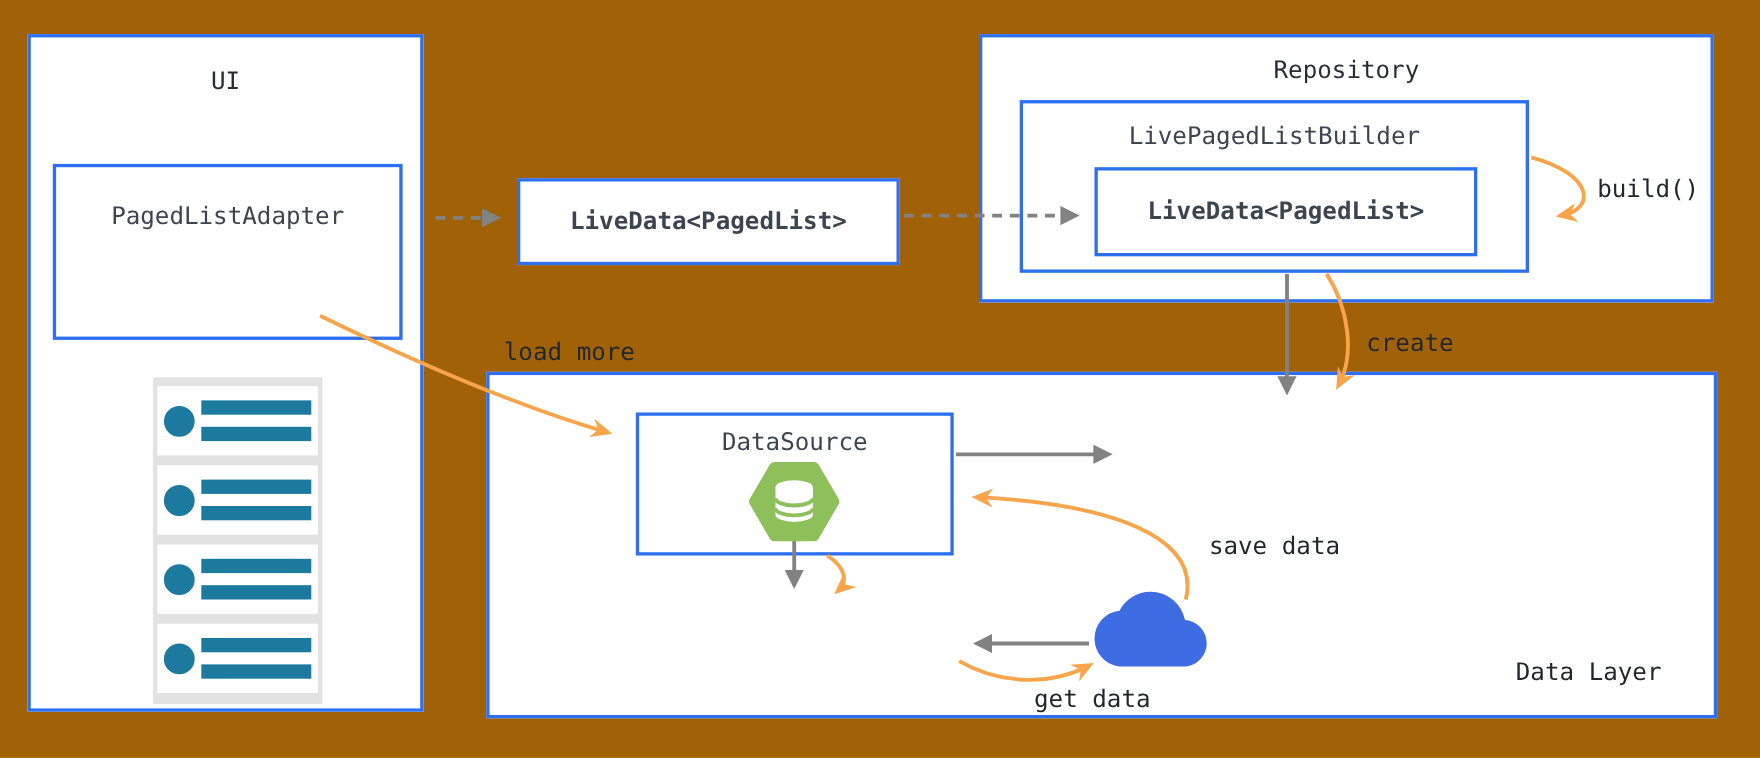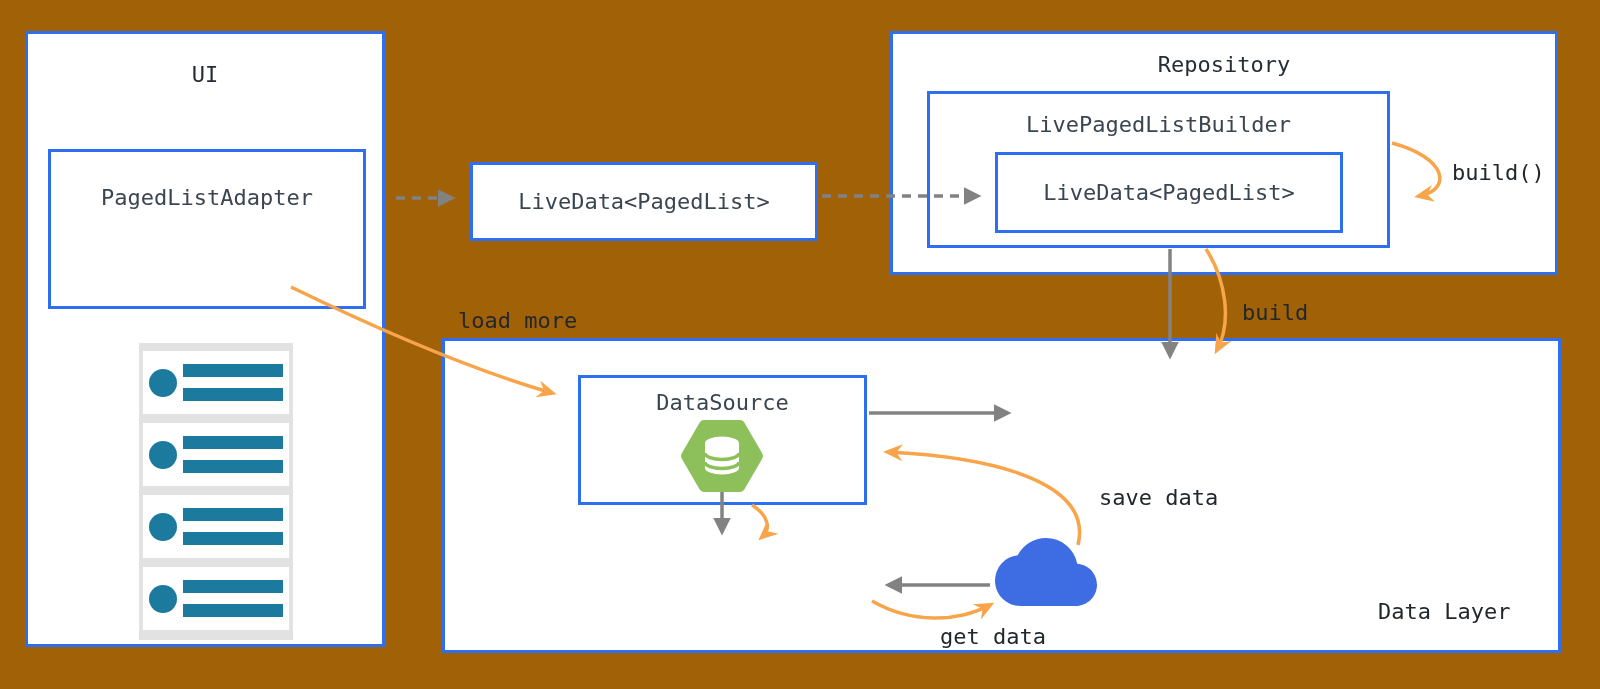--- a/index.html
+++ b/index.html
@@ -1,19 +1,19 @@
 <!DOCTYPE html>
 <html><head>
 <meta charset="utf-8">
 <style>
   html,body{margin:0;padding:0;background:#ffffff;}
   .canvas{position:relative;width:1600px;height:689px;background:#a16207;
           font-family:"DejaVu Sans Mono",monospace;overflow:hidden;}
   .bx{position:absolute;border:3px solid #2D6FF0;background:#fff;box-sizing:border-box;}
-  .center{display:flex;align-items:center;justify-content:center;}
+  .center{display:flex;align-items:center;justify-content:center;font-weight:bold;}
   .title{position:absolute;left:0;right:0;text-align:center;font-size:22px;color:#262D34;white-space:nowrap;}
   .clabel{font-size:22px;color:#3A4550;white-space:nowrap;}
   .note{position:absolute;font-size:22px;color:#22272C;white-space:nowrap;z-index:2;}
 
   
   #box-ui{left:25px;top:31px;width:360px;height:616px;}
   #box-vm{left:442px;top:33px;width:405px;height:249px;}
   #box-repo{left:890px;top:31px;width:668px;height:244px;}
   #box-datalayer{left:442px;top:338px;width:1119px;height:315px;}
 
@@ -102,21 +102,21 @@
   <div class="bx center" id="box-repo-ld">
     <span class="clabel">LiveData&lt;PagedList&gt;</span>
   </div>
 
   <div class="bx" id="box-datalayer"></div>
   <div class="bx" id="box-datasource">
     <div class="title clabel" style="top:12px">DataSource</div>
   </div>
 
   <div class="note" id="lbl-loadmore">load more</div>
-  <div class="note" id="lbl-create">build</div>
+  <div class="note" id="lbl-create">create</div>
   <div class="note" id="lbl-build">build()</div>
   <div class="note" id="lbl-save">save data</div>
   <div class="note" id="lbl-get">get data</div>
   <div class="note" id="lbl-datalayer">Data Layer</div>
 
   <svg id="overlay" viewBox="0 0 1600 689">
     <defs>
       <marker id="mg" viewBox="0 0 10 10" refX="8" refY="5" markerWidth="5" markerHeight="5" orient="auto">
         <path d="M0,0 L10,5 L0,10 Z" fill="#828282"></path>
       </marker>

